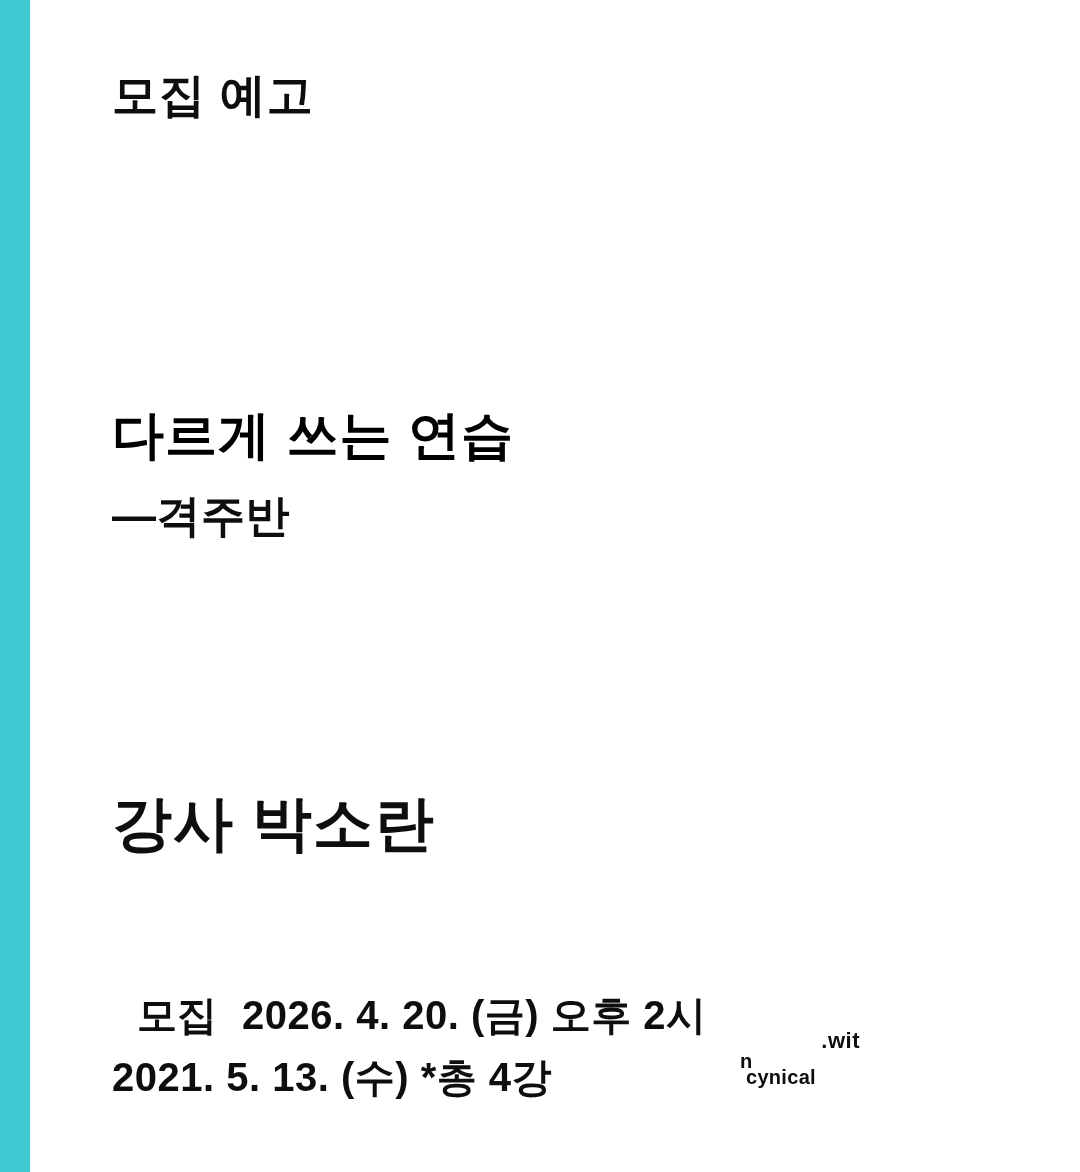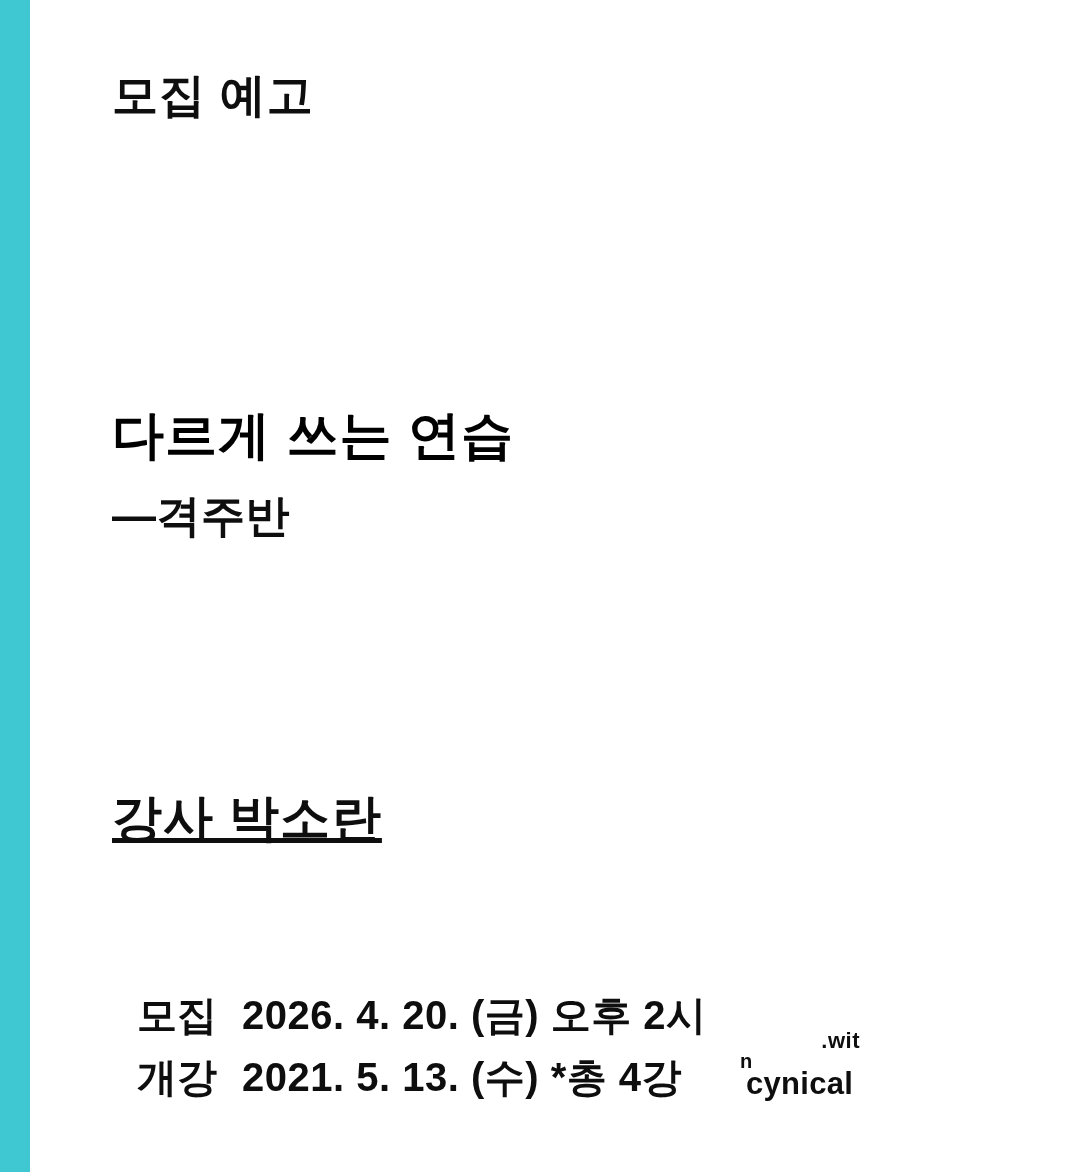--- a/index.html
+++ b/index.html
@@ -65,26 +65,25 @@
     font-weight: bold;
     letter-spacing: 0.5px;
     color: #0e0e0e;
     line-height: 1.3;
     margin-top: 32px;
   }
   .instructor {
     position: absolute;
     top: 788px;
     left: 0;
-    font-size: 50px;
+    font-size: 60px;
     font-weight: bold;
     letter-spacing: 1px;
     color: #0e0e0e;
     line-height: 1.2;
-    text-decoration: underline;
   }
   .schedule {
     position: absolute;
     top: 984px;
     left: 0;
     font-size: 40px;
     font-weight: bold;
     color: #0e0e0e;
     line-height: 1.55;
   }
@@ -120,21 +119,21 @@
   .logo-n {
     position: absolute;
     left: 0;
     top: 22px;
     font-size: 20px;
   }
   .logo-cynical {
     position: absolute;
     left: 6px;
     top: 38px;
-    font-size: 31px;
+    font-size: 20px;
     letter-spacing: 0.3px;
   }
 </style>
 </head>
 <body>
 
 <div class="poster">
 
   <div class="left-bar"></div>
 
@@ -147,21 +146,20 @@
     <div class="subtitle">—격주반</div>
 
     <div class="instructor">강사 박소란</div>
 
     <div class="schedule">
       <div class="schedule-row">
         <span class="schedule-label">모집</span>
         <span class="schedule-value">2026. 4. 20. (금) 오후 2시</span>
       </div>
       <div class="schedule-row">
-        <span class="schedule-label">개강</span>
         <span class="schedule-value">2021. 5. 13. (수) *총 4강</span>
       </div>
     </div>
 
   </div>
 
   <div class="logo">
     <span class="logo-wit">.wit</span>
     <span class="logo-n">n</span>
     <span class="logo-cynical">cynical</span>

